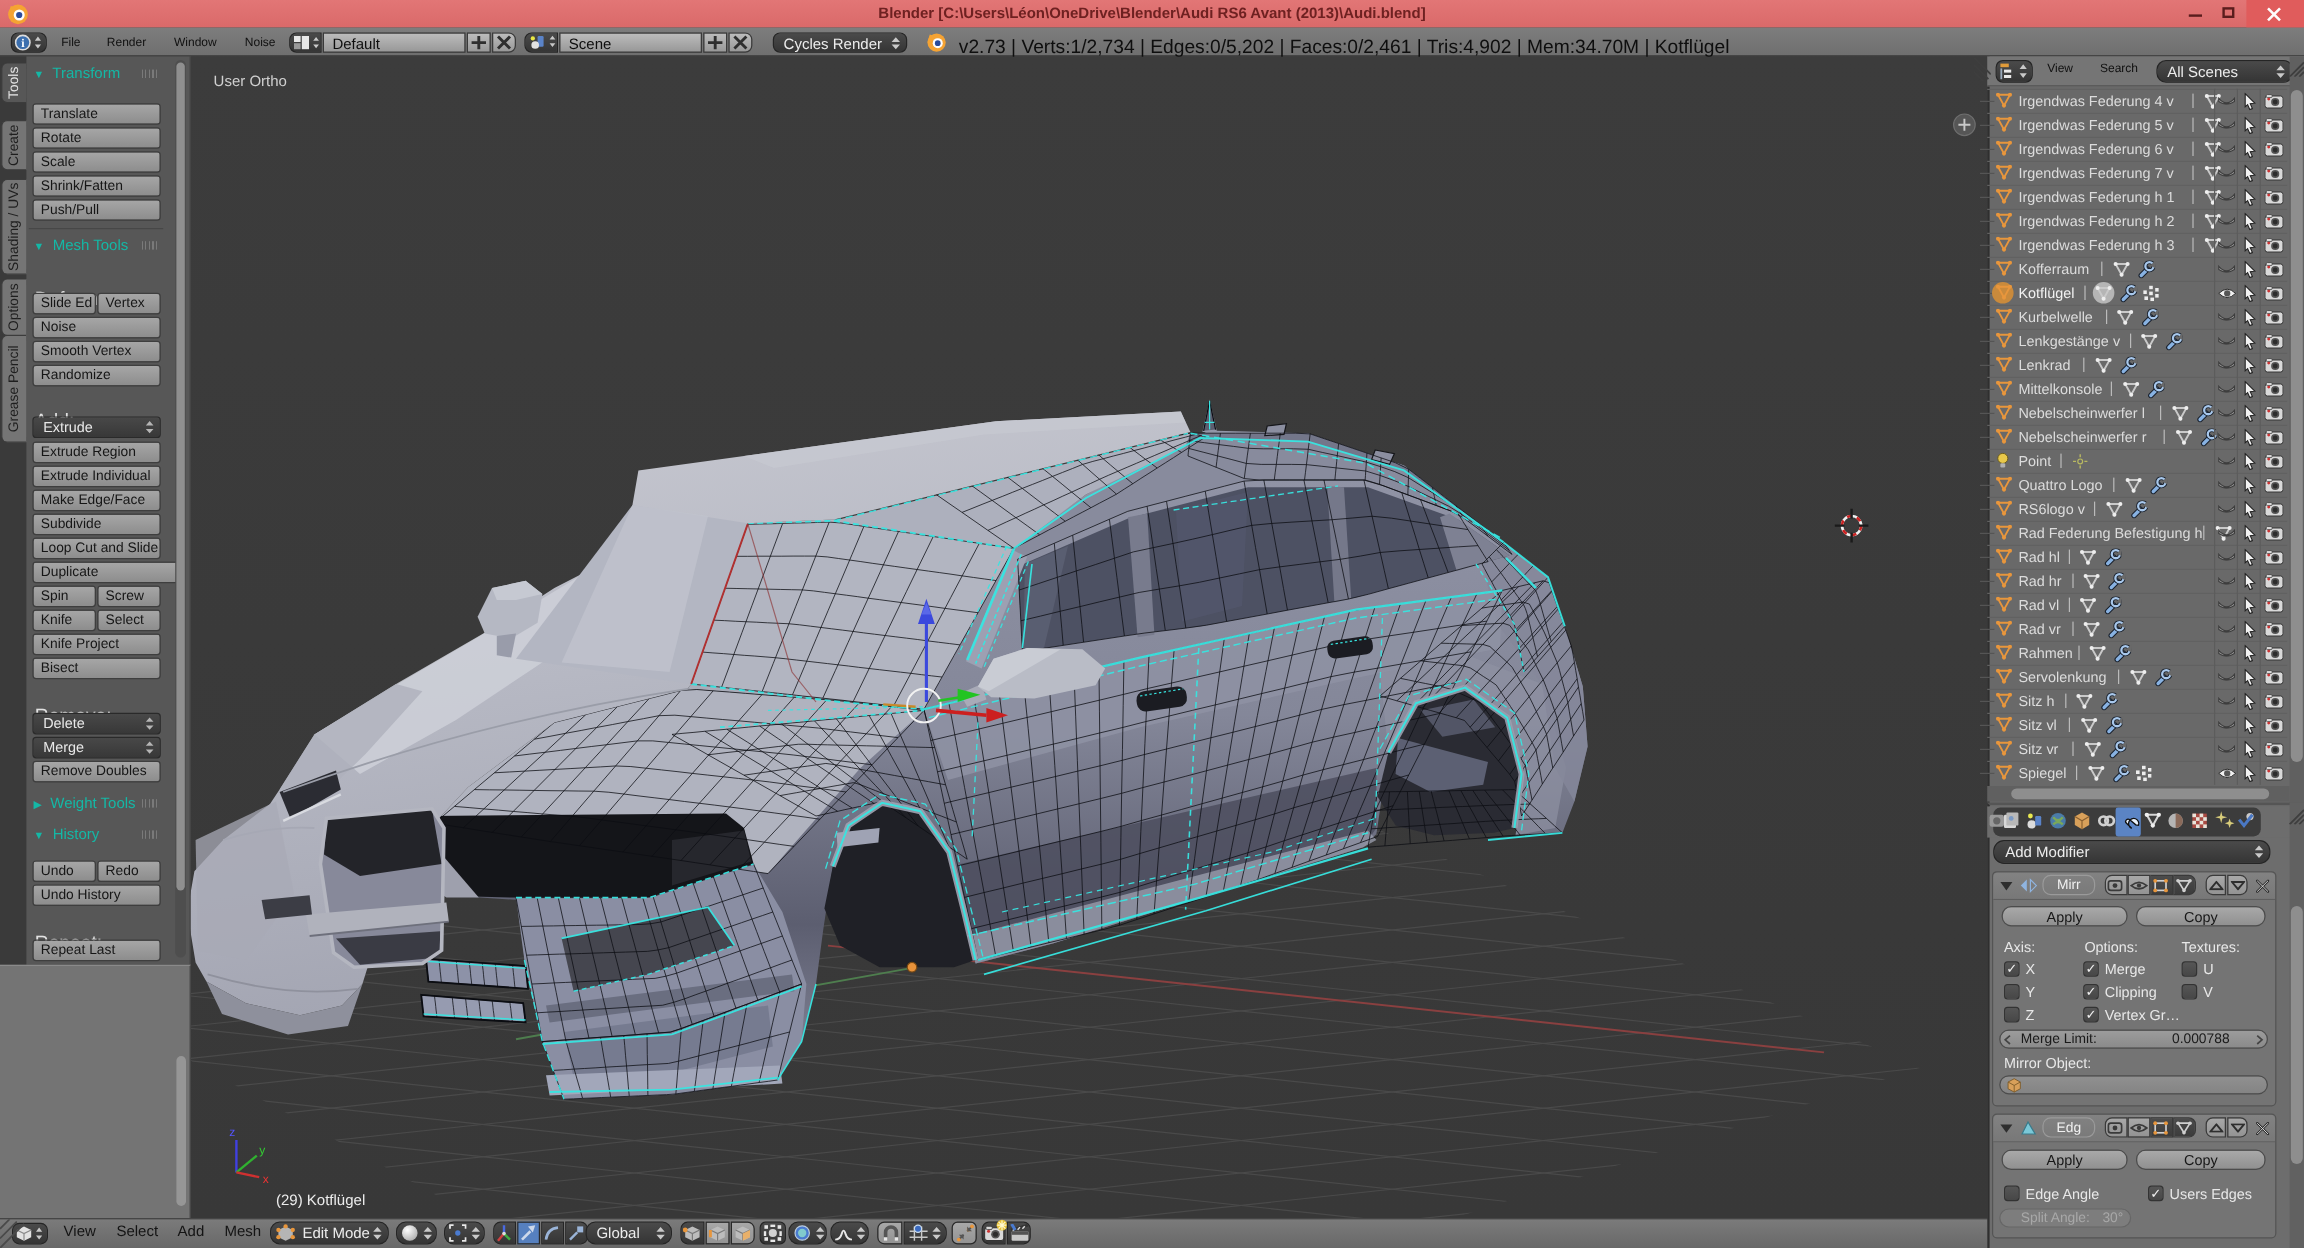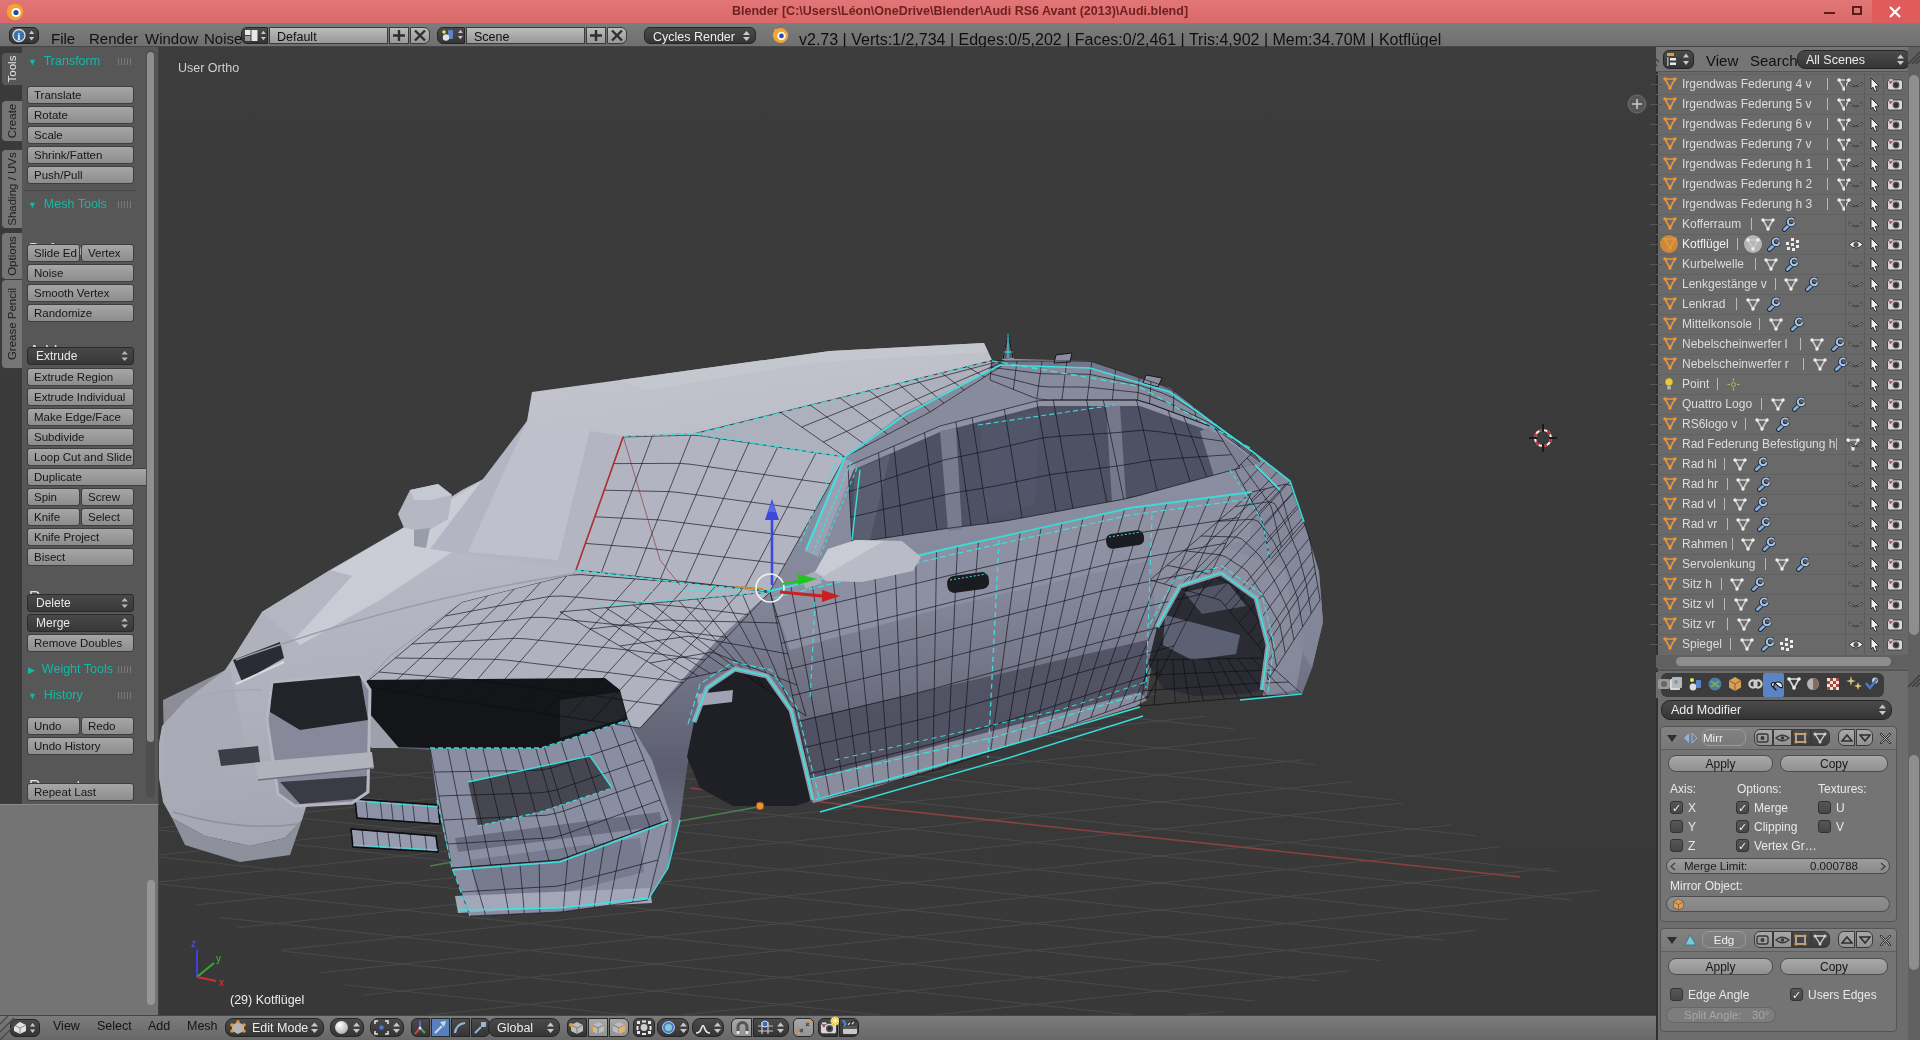--- a/index.html
+++ b/index.html
@@ -1,20 +1,20 @@
 <!DOCTYPE html>
 <html><head><meta charset="utf-8"><style>
 *{margin:0;padding:0;box-sizing:border-box;}
 html,body{width:1920px;height:1040px;overflow:hidden;background:#3a3a3a;
  font-family:"Liberation Sans",sans-serif;-webkit-font-smoothing:antialiased;}
 .abs{position:absolute;}
 #titlebar{left:0;top:0;width:1920px;height:23px;background:linear-gradient(#e27676,#da6969);}
 #titletext{left:0;top:4px;width:1920px;text-align:center;font-size:12.5px;color:#6e2121;font-weight:bold;}
 #menubar{left:0;top:23px;width:1920px;height:24px;background:linear-gradient(#7d7d7d,#6f6f6f);border-bottom:1px solid #464646;}
-.mtxt{position:absolute;top:30px;font-size:15px;color:#101010;}
+.mtxt{position:absolute;top:30px;font-size:10px;color:#101010;}
 .ltxt{position:absolute;font-size:12.5px;color:#0e0e0e;}
 .wtxt{position:absolute;font-size:12.5px;color:#ececec;}
 .darkbtn{position:absolute;background:linear-gradient(#4a4a4a,#353535);border:1px solid #252525;border-radius:6px;}
 .litefield{position:absolute;background:linear-gradient(#bcbcbc,#989898);border:1px solid #3a3a3a;}
 #toolpanel{left:22px;top:47px;width:137px;height:757px;background:#575757;border-right:1px solid #424242;}
 #operator{left:0px;top:804px;width:159px;height:211px;background:#747474;border-top:1px solid #8a8a8a;border-right:1px solid #424242;}
 .tab{position:absolute;left:1px;width:21px;background:#6f6f6f;color:#1c1c1c;border:1px solid #3c3c3c;border-right:none;
  border-radius:5px 0 0 5px;font-size:11.5px;}
 .tab span{position:absolute;left:50%;top:50%;transform:translate(-50%,-50%) rotate(-90deg);white-space:nowrap;}
 .pbtn2{position:absolute;height:18px;background:linear-gradient(#a6a6a6,#8d8d8d);
@@ -1811,21 +1811,21 @@
 <div class="pbox" style="top:726px;height:196px">
     <div class="pboxhead"></div>
   </div>
 <svg class="abs" style="left:1666px;top:734px" width="12" height="9">
     <path d="M1,1 L11,1 L6,8 Z" fill="#2e2e2e"></path>
   </svg>
 <svg class="abs" style="left:1683px;top:731px" width="15" height="14" viewBox="0 0 15 14">
 <path d="M1,7 L6,2 L6,12 Z" fill="#8fb4e0"></path>
     <path d="M14,7 L9,2 L9,12 Z" fill="none" stroke="#8fb4e0" stroke-width="1"></path>
   </svg>
-<div class="abs" style="left:1702px;top:729px;width:44px;height:17px;border:1px solid #9a9a9a;border-radius:7px;font-size:11.5px;color:#f0f0f0;line-height:16px">Mirr</div>
+<div class="abs" style="left:1702px;top:729px;width:44px;height:17px;border:1px solid #9a9a9a;border-radius:7px;font-size:11.5px;color:#f0f0f0;text-align:center;line-height:16px">Mirr</div>
 <div class="abs" style="left:1754px;top:729px;width:19px;height:17px;background:linear-gradient(#a8a8a8,#939393);border:1px solid #3a3a3a;border-radius:6px 0 0 6px"></div>
 <div class="abs" style="left:1773px;top:729px;width:19px;height:17px;background:linear-gradient(#a8a8a8,#939393);border:1px solid #3a3a3a;border-radius:0"></div>
 <div class="abs" style="left:1792px;top:729px;width:19px;height:17px;background:linear-gradient(#4c4c4c,#3c3c3c);border:1px solid #3a3a3a;border-radius:0"></div>
 <div class="abs" style="left:1811px;top:729px;width:19px;height:17px;background:linear-gradient(#4c4c4c,#3c3c3c);border:1px solid #3a3a3a;border-radius:0 6px 6px 0"></div>
 <svg class="abs" style="left:1754px;top:731px" width="76" height="14" viewBox="0 0 76 14">
 <g>
       <rect x="3" y="3" width="11" height="8" rx="2" fill="none" stroke="#3a3a3a" stroke-width="1.4"></rect>
       <circle cx="8.5" cy="7" r="2" fill="#3a3a3a"></circle>
     </g>
 <g transform="translate(19,0)">

